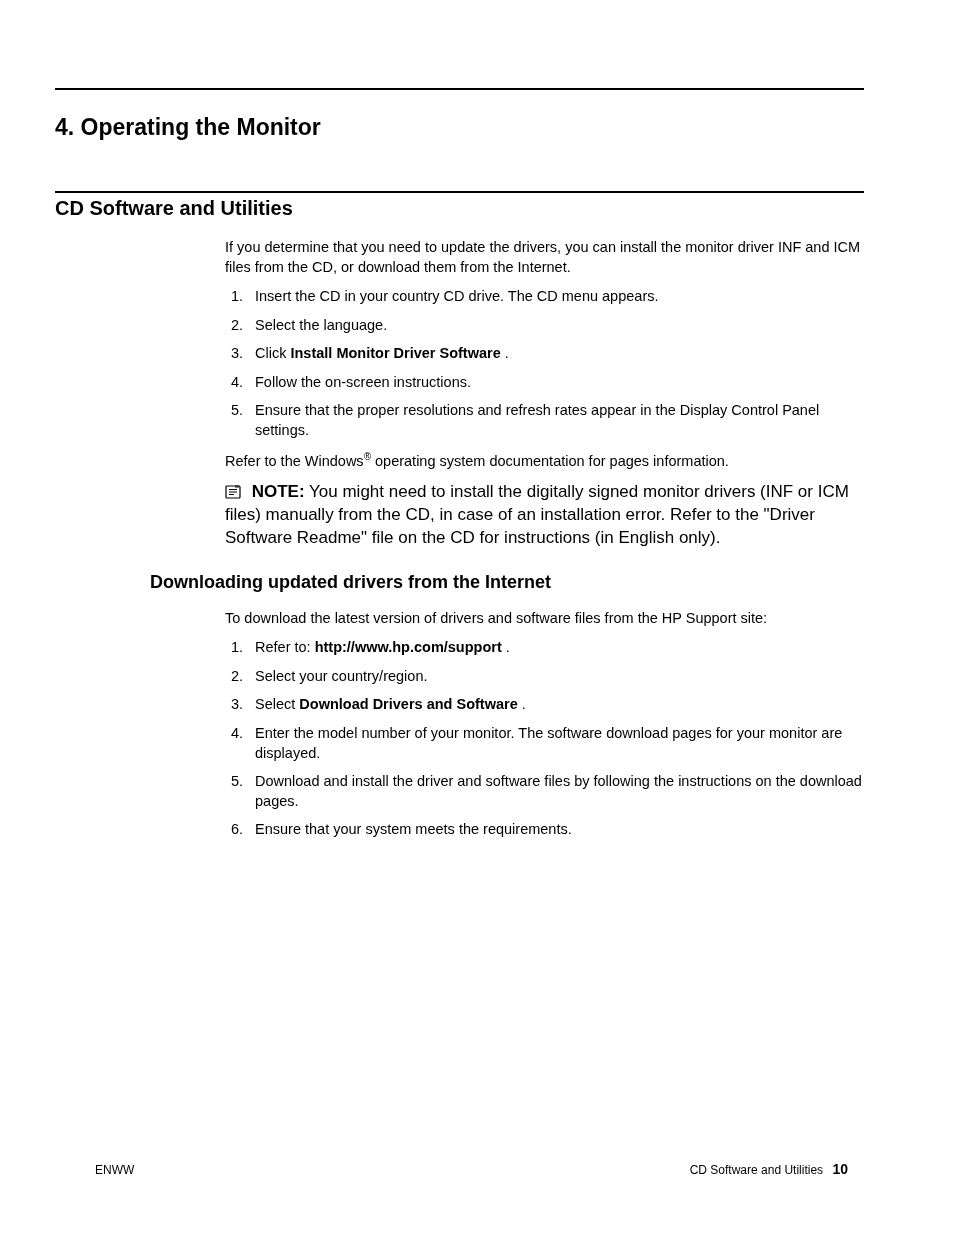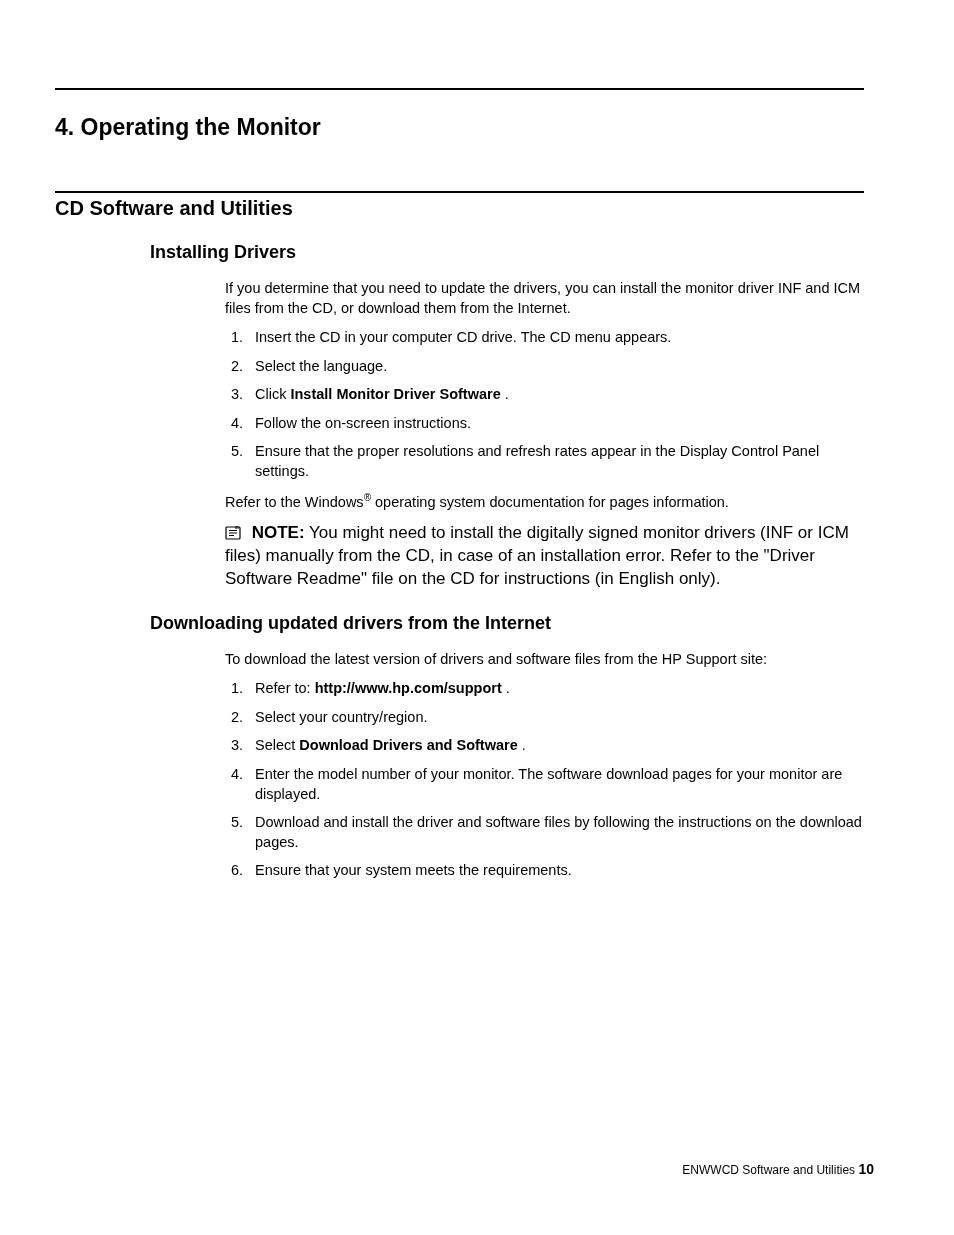--- a/index.html
+++ b/index.html
@@ -64,45 +64,44 @@
       display: inline-block;
       width: 16px;
       height: 14px;
       vertical-align: -2px;
       margin-right: 6px;
     }
     .footer {
       position: absolute;
       bottom: 58px;
       left: 95px;
-      right: 80px;
+      right: 106px;
       display: flex;
-      justify-content: flex-end;
+      justify-content: space-between;
       align-items: baseline;
       font-size: 12px;
     }
     .footer-right { font-size: 12px; }
-    .footer-right .pg { font-weight: bold; font-size: 14px; }
+    .footer-right .pg { font-weight: bold; font-size: 14px; margin-left: 6px; }
     .bold { font-weight: bold; }
   </style>
 </head>
 <body>
 
 <div class="page">
   <hr class="rule-thick">
   <h1>4. Operating the Monitor</h1>
 
   <hr class="rule-thin">
   <h2>CD Software and Utilities</h2>
 
-  <h3>Installing Drivers</h3>
   <p class="body-text">If you determine that you need to update the drivers, you can install the monitor driver INF and ICM files from the CD, or download them from the Internet.</p>
 
   <ol>
-    <li>Insert the CD in your computer CD drive. The CD menu appears.</li>
+    <li>Insert the CD in your country CD drive. The CD menu appears.</li>
     <li>Select the language.</li>
     <li><span>Click </span><span class="bold">Install Monitor Driver Software</span><span> .</span></li>
     <li>Follow the on-screen instructions.</li>
     <li>Ensure that the proper resolutions and refresh rates appear in the Display Control Panel settings.</li>
   </ol>
   <p class="body-text"><span>Refer to the Windows</span><span class="sup">®</span><span> operating system documentation for pages information.</span></p>
   <p class="note-block">
     <span class="note-icon">
       <svg viewBox="0 0 16 14" width="16" height="14">
           <rect x="1" y="1" width="14" height="12" rx="1" fill="none" stroke="#000" stroke-width="1.2"></rect>

